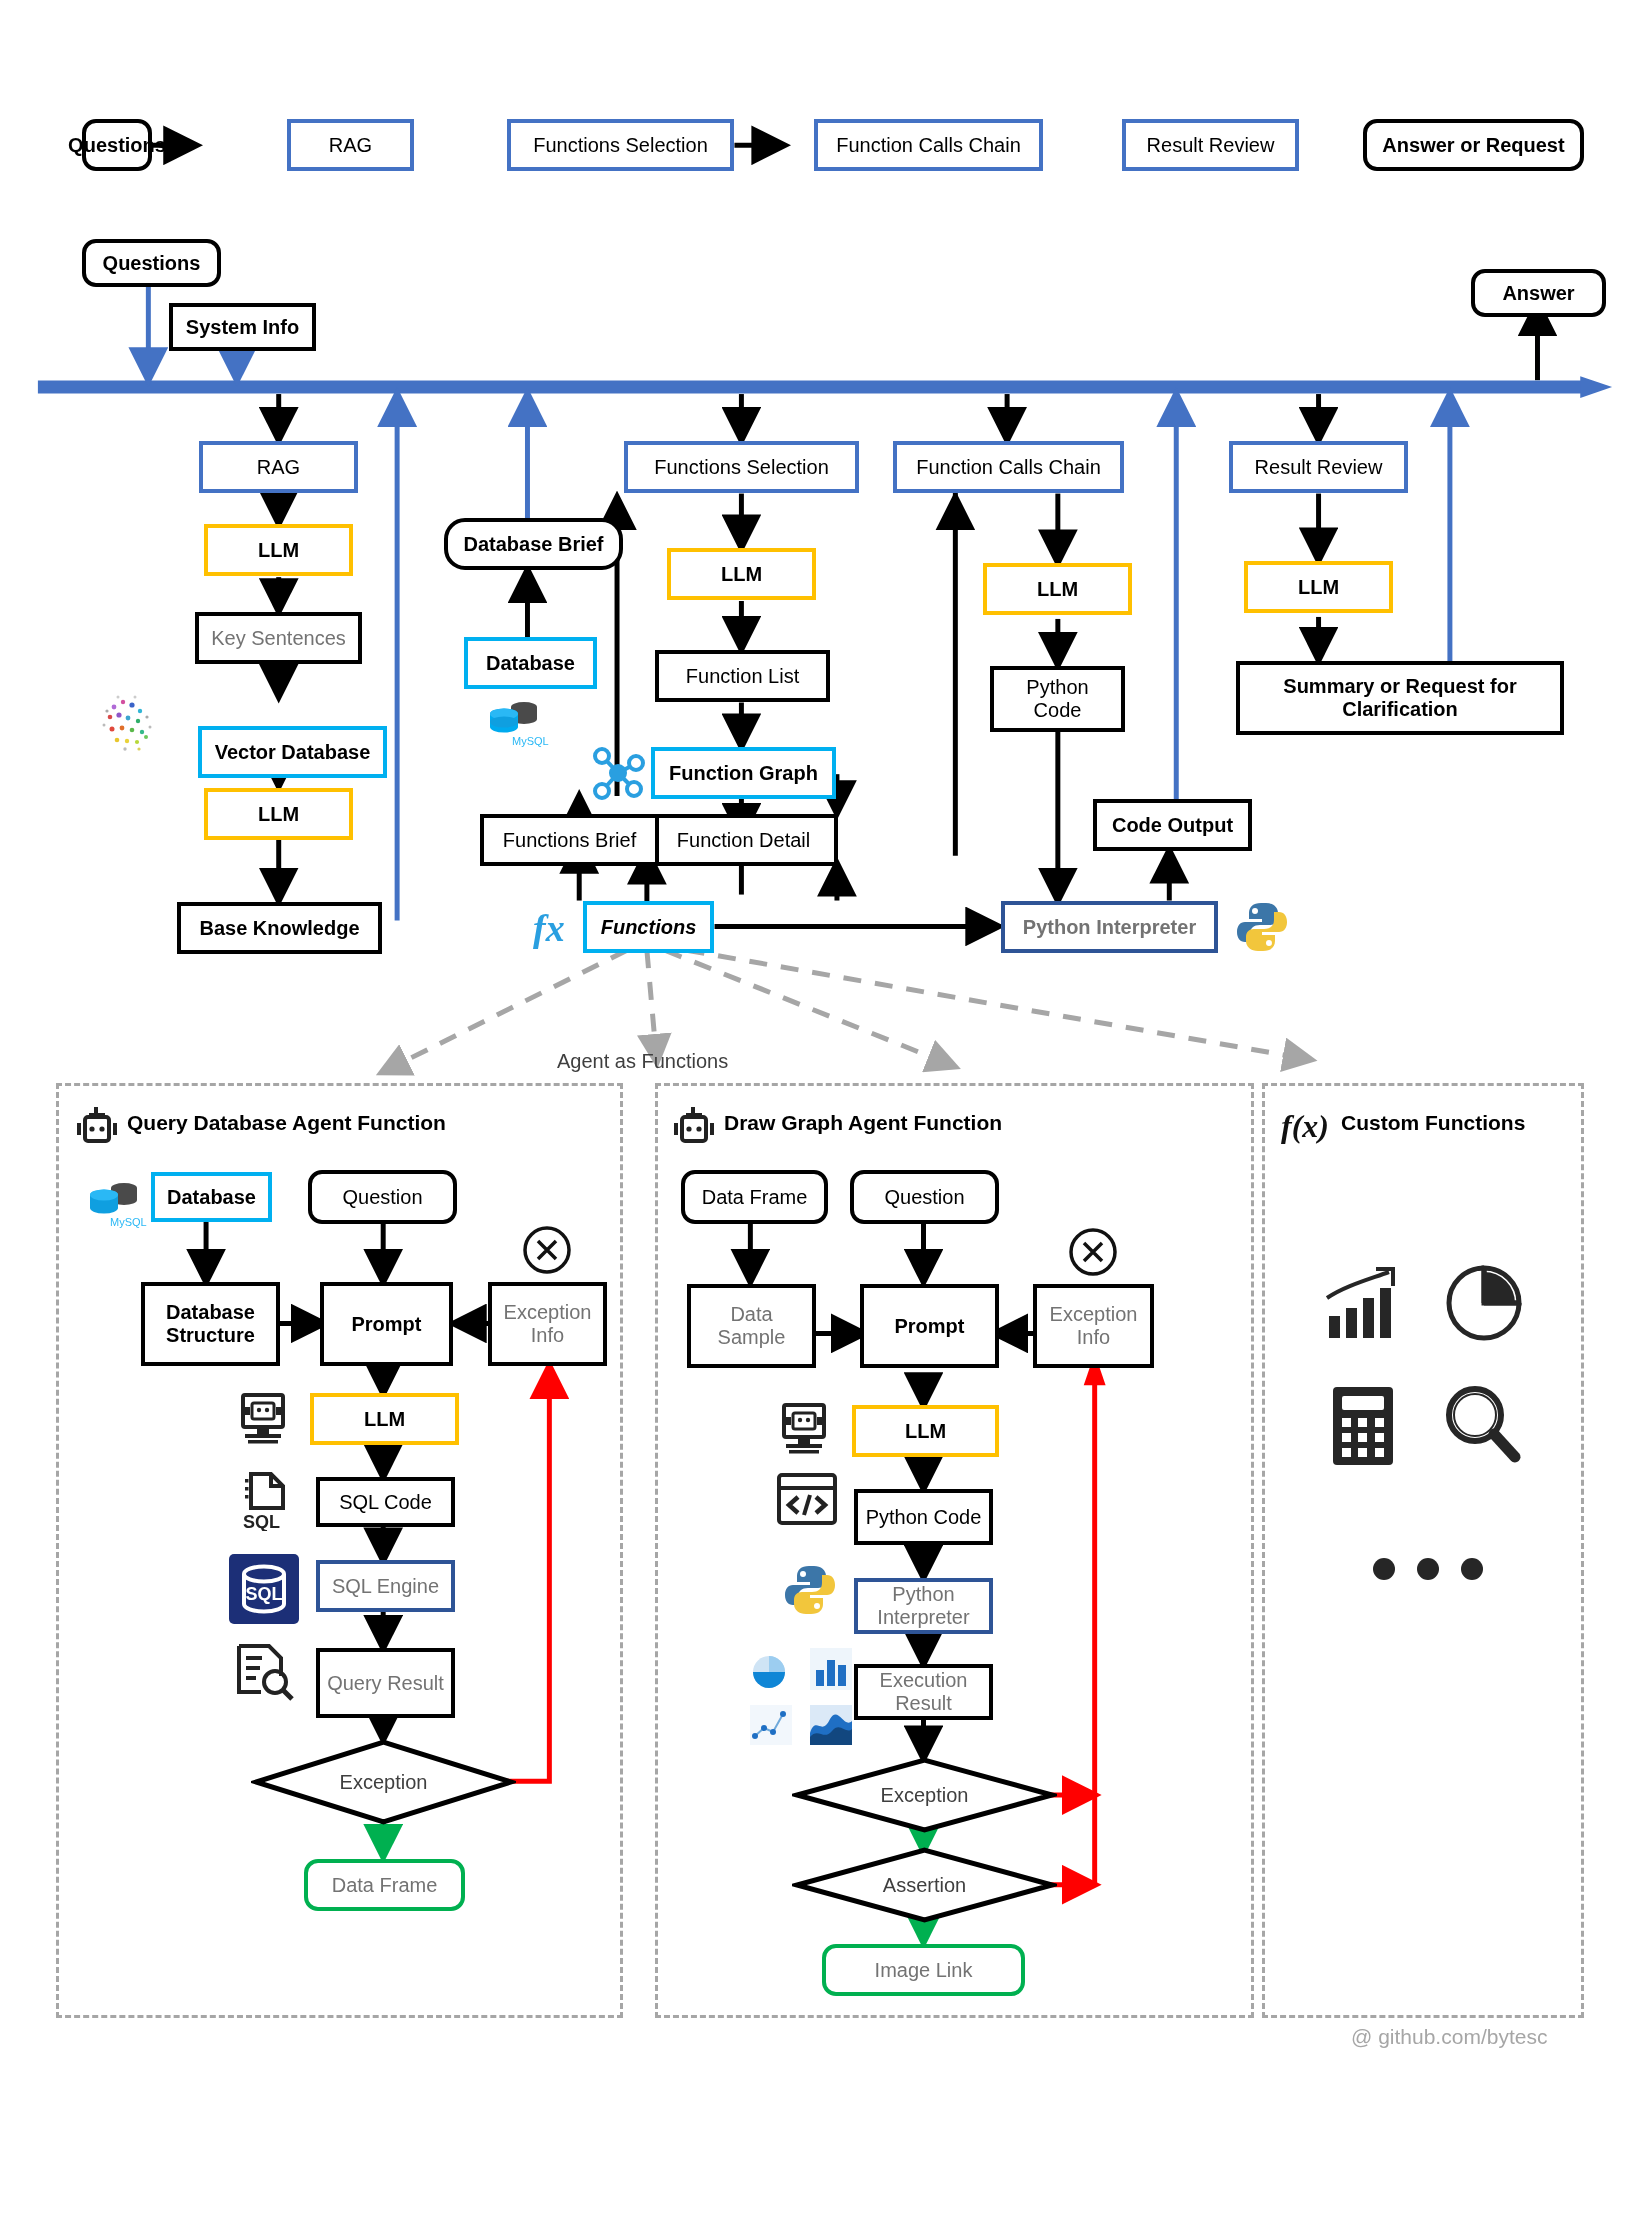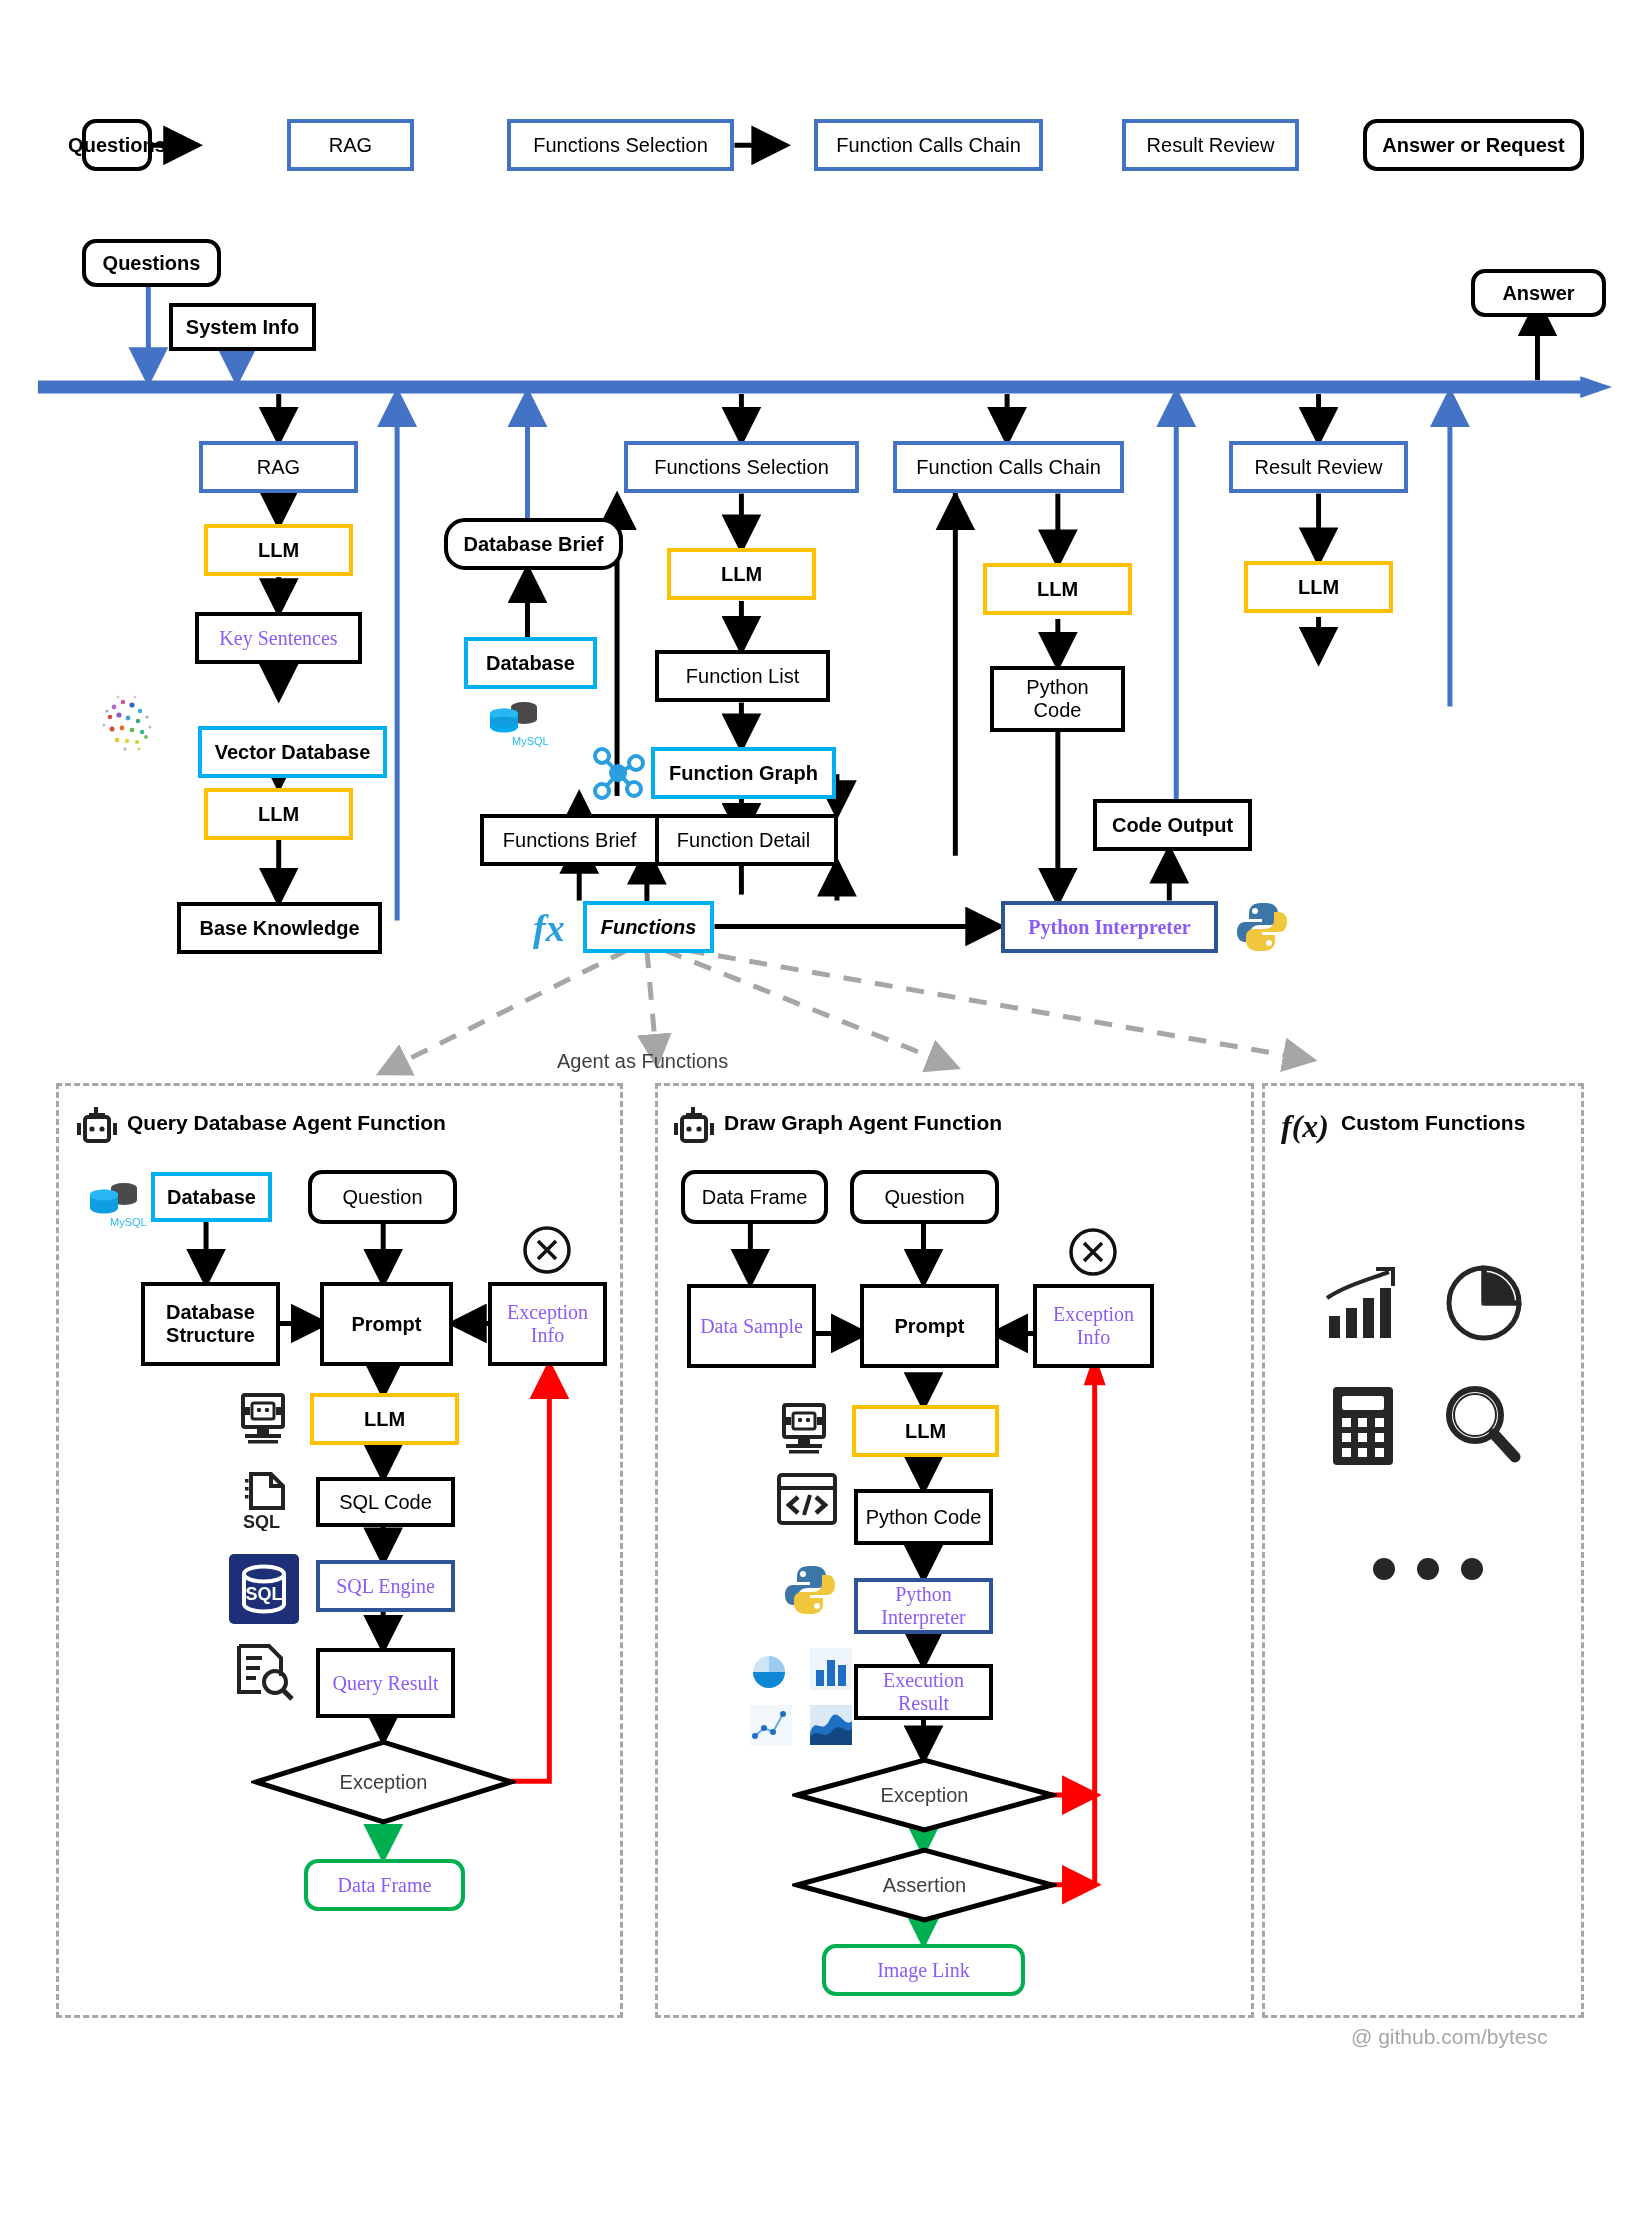--- a/index.html
+++ b/index.html
@@ -28,21 +28,21 @@
   }
   
   .b-black  {border:4px solid #000000;}
   .b-blue   {border:4px solid #4472c4;}
   .b-cyan   {border:4px solid #00b0f0;}
   .b-orange {border:4px solid #ffc000;}
   .b-green  {border:4px solid #00b050;}
   .b-navy   {border:4px solid #2e5496;}
   .rounded  {border-radius:14px;}
   .bold     {font-weight:bold;}
-  .gray-txt {color:#8b5cf6;font-family:Liberation Serif, serif;}
+  .gray-txt {color:#737373;}
 
   
   .diamond{
     position:absolute;
     display:flex;
     align-items:center;
     justify-content:center;
     font-size:20px;
     color:#3f3f3f;
   }
@@ -416,20 +416,23 @@
       <path d="M27,4 C19,4 15,8 15,14 v6 h13 v3 H11 C6,23 3,27 3,33 s3,10 8,10 h5 v-8 c0-6 4-9 10-9 h10 c5 0 8-3 8-8 V14 c0-6-5-10-12-10 z" fill="#3c76a8"></path>
       <circle cx="21" cy="12" r="3" fill="#fff"></circle>
       <path d="M29,52 C37,52 41,48 41,42 v-6 H28 v-3 h17 c5,0 8-4 8-10 s-3-10-8-10 h-5 v8 c0,6-4,9-10,9 H20 c-5,0-8,3-8,8 v4 c0,6 5,10 12,10 z" fill="#f2c63c"></path>
       <circle cx="35" cy="44" r="3" fill="#fff"></circle>
     </svg>
   </div>
 
   <div class="node b-orange bold" style="left:1244px;top:561px;width:149px;height:52px;">
     <span>LLM</span>
   </div>
+  <div class="node b-black bold" style="left:1236px;top:661px;width:328px;height:74px;">
+    <span>Summary or Request for Clarification</span>
+  </div>
 
   <div class="free-label" style="left:557px;top:1050px;">
     <span>Agent as Functions</span>
   </div>
 
   <div class="panel" style="left:56px;top:1083px;width:567px;height:935px;"></div>
   <div class="icon" style="left:74px;top:1106px;width:46px;height:42px;">
     <svg width="46" height="42" viewBox="0 0 46 42">
       <rect x="20" y="1" width="4" height="7" fill="#222"></rect>
       <rect x="15" y="7" width="16" height="4" fill="#222"></rect>

